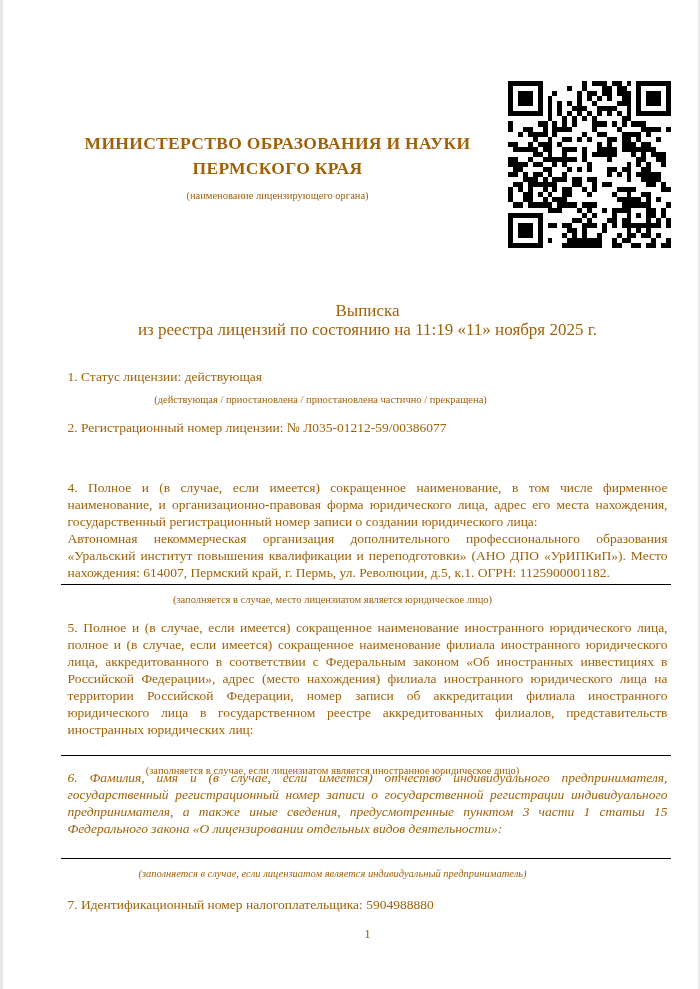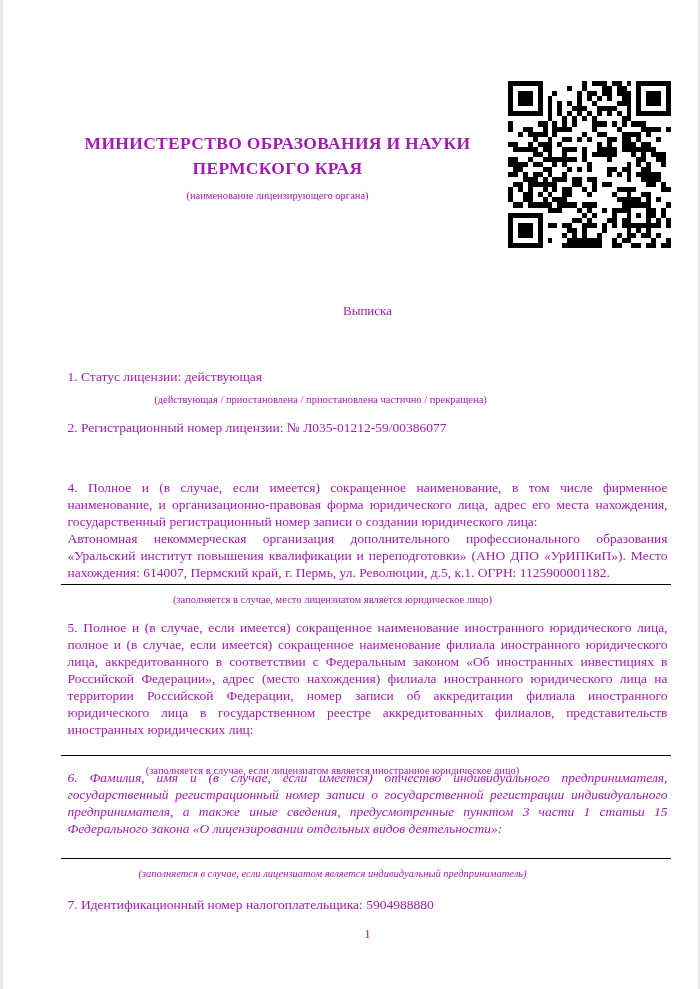--- a/index.html
+++ b/index.html
@@ -1,39 +1,39 @@
 <!DOCTYPE html>
 <html><head>
 <meta charset="utf-8">
 <style>
   html,body{margin:0;padding:0;background:#e8e8e8;}
   .page{
     position:relative;
     width:695px;height:989px;
     margin:0 auto;
     background:#ffffff;
-    color:#a21caf;
+    color:#a16207;
     font-family:"Liberation Serif","DejaVu Serif",serif;
     overflow:hidden;
   }
   .header-block{
     position:absolute;left:62px;top:131px;width:426px;
     text-align:center;
   }
   .ministry-line{
     font-weight:700;font-size:17.5px;line-height:25px;letter-spacing:.3px;
   }
   .org-caption{font-size:10.5px;line-height:13px;margin-top:8px;}
   .qr{
     position:absolute;left:505px;top:81px;width:163px;height:167px;
   }
   .qr svg{display:block;width:100%;height:100%;}
   .title-block{
     position:absolute;left:65px;top:301px;width:600px;
-    text-align:center;font-size:13px;line-height:19px;
+    text-align:center;font-size:17px;line-height:19px;
   }
   .sec{
     position:absolute;left:65px;width:600px;
     font-size:13.5px;line-height:17px;
   }
   .just{text-align:justify;}
   .sub-caption{
     display:block;text-align:center;
     font-size:10.5px;line-height:13px;margin-top:8px;
   }
@@ -579,20 +579,21 @@
         <rect x="26" y="32" width="1" height="1"></rect>
         <rect x="28" y="32" width="1" height="1"></rect>
         <rect x="29" y="32" width="1" height="1"></rect>
         <rect x="31" y="32" width="1" height="1"></rect>
         <rect x="32" y="32" width="1" height="1"></rect>
       </svg>
     </div>
 
   <div class="title-block">
     <div>Выписка</div>
+    <div>из реестра лицензий по состоянию на 11:19 «11» ноября 2025 г.</div>
   </div>
 
   <div class="sec sec1">
     <div>1. Статус лицензии: действующая</div>
     <span class="sub-caption shift-1">(действующая / приостановлена / приостановлена частично / прекращена)</span>
   </div>
 
   <div class="sec sec2">
     <div>2. Регистрационный номер лицензии: № Л035-01212-59/00386077</div>
   </div>

